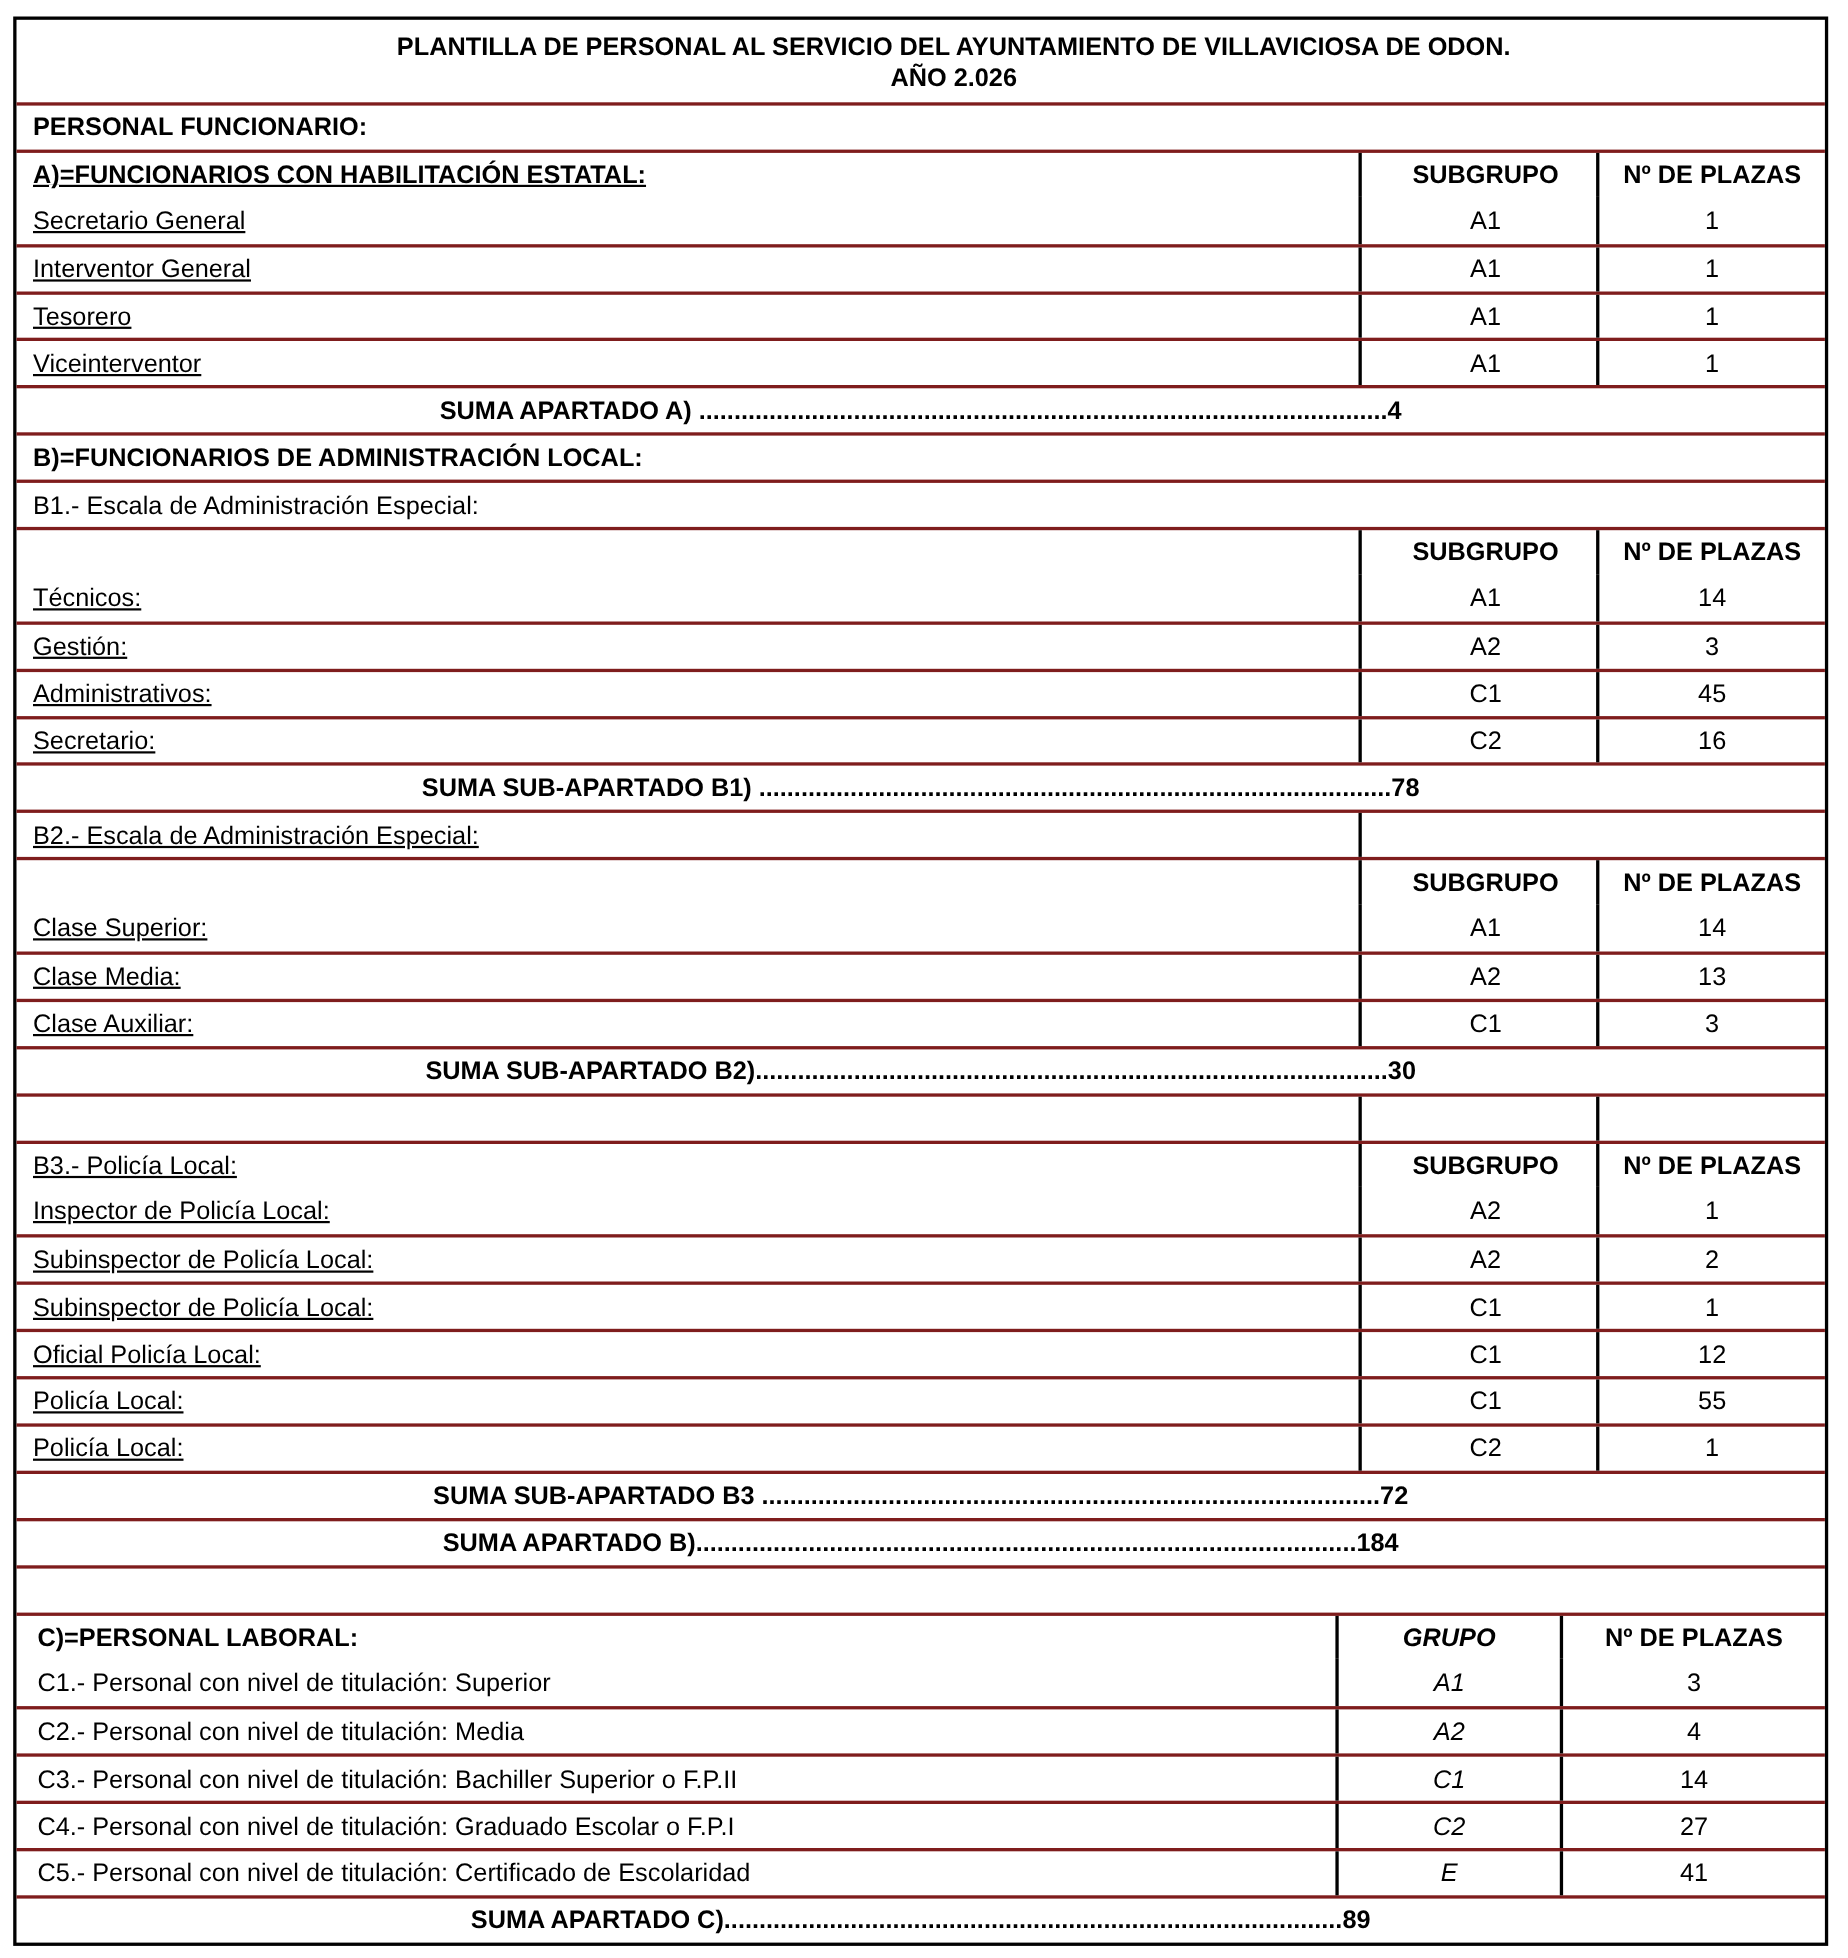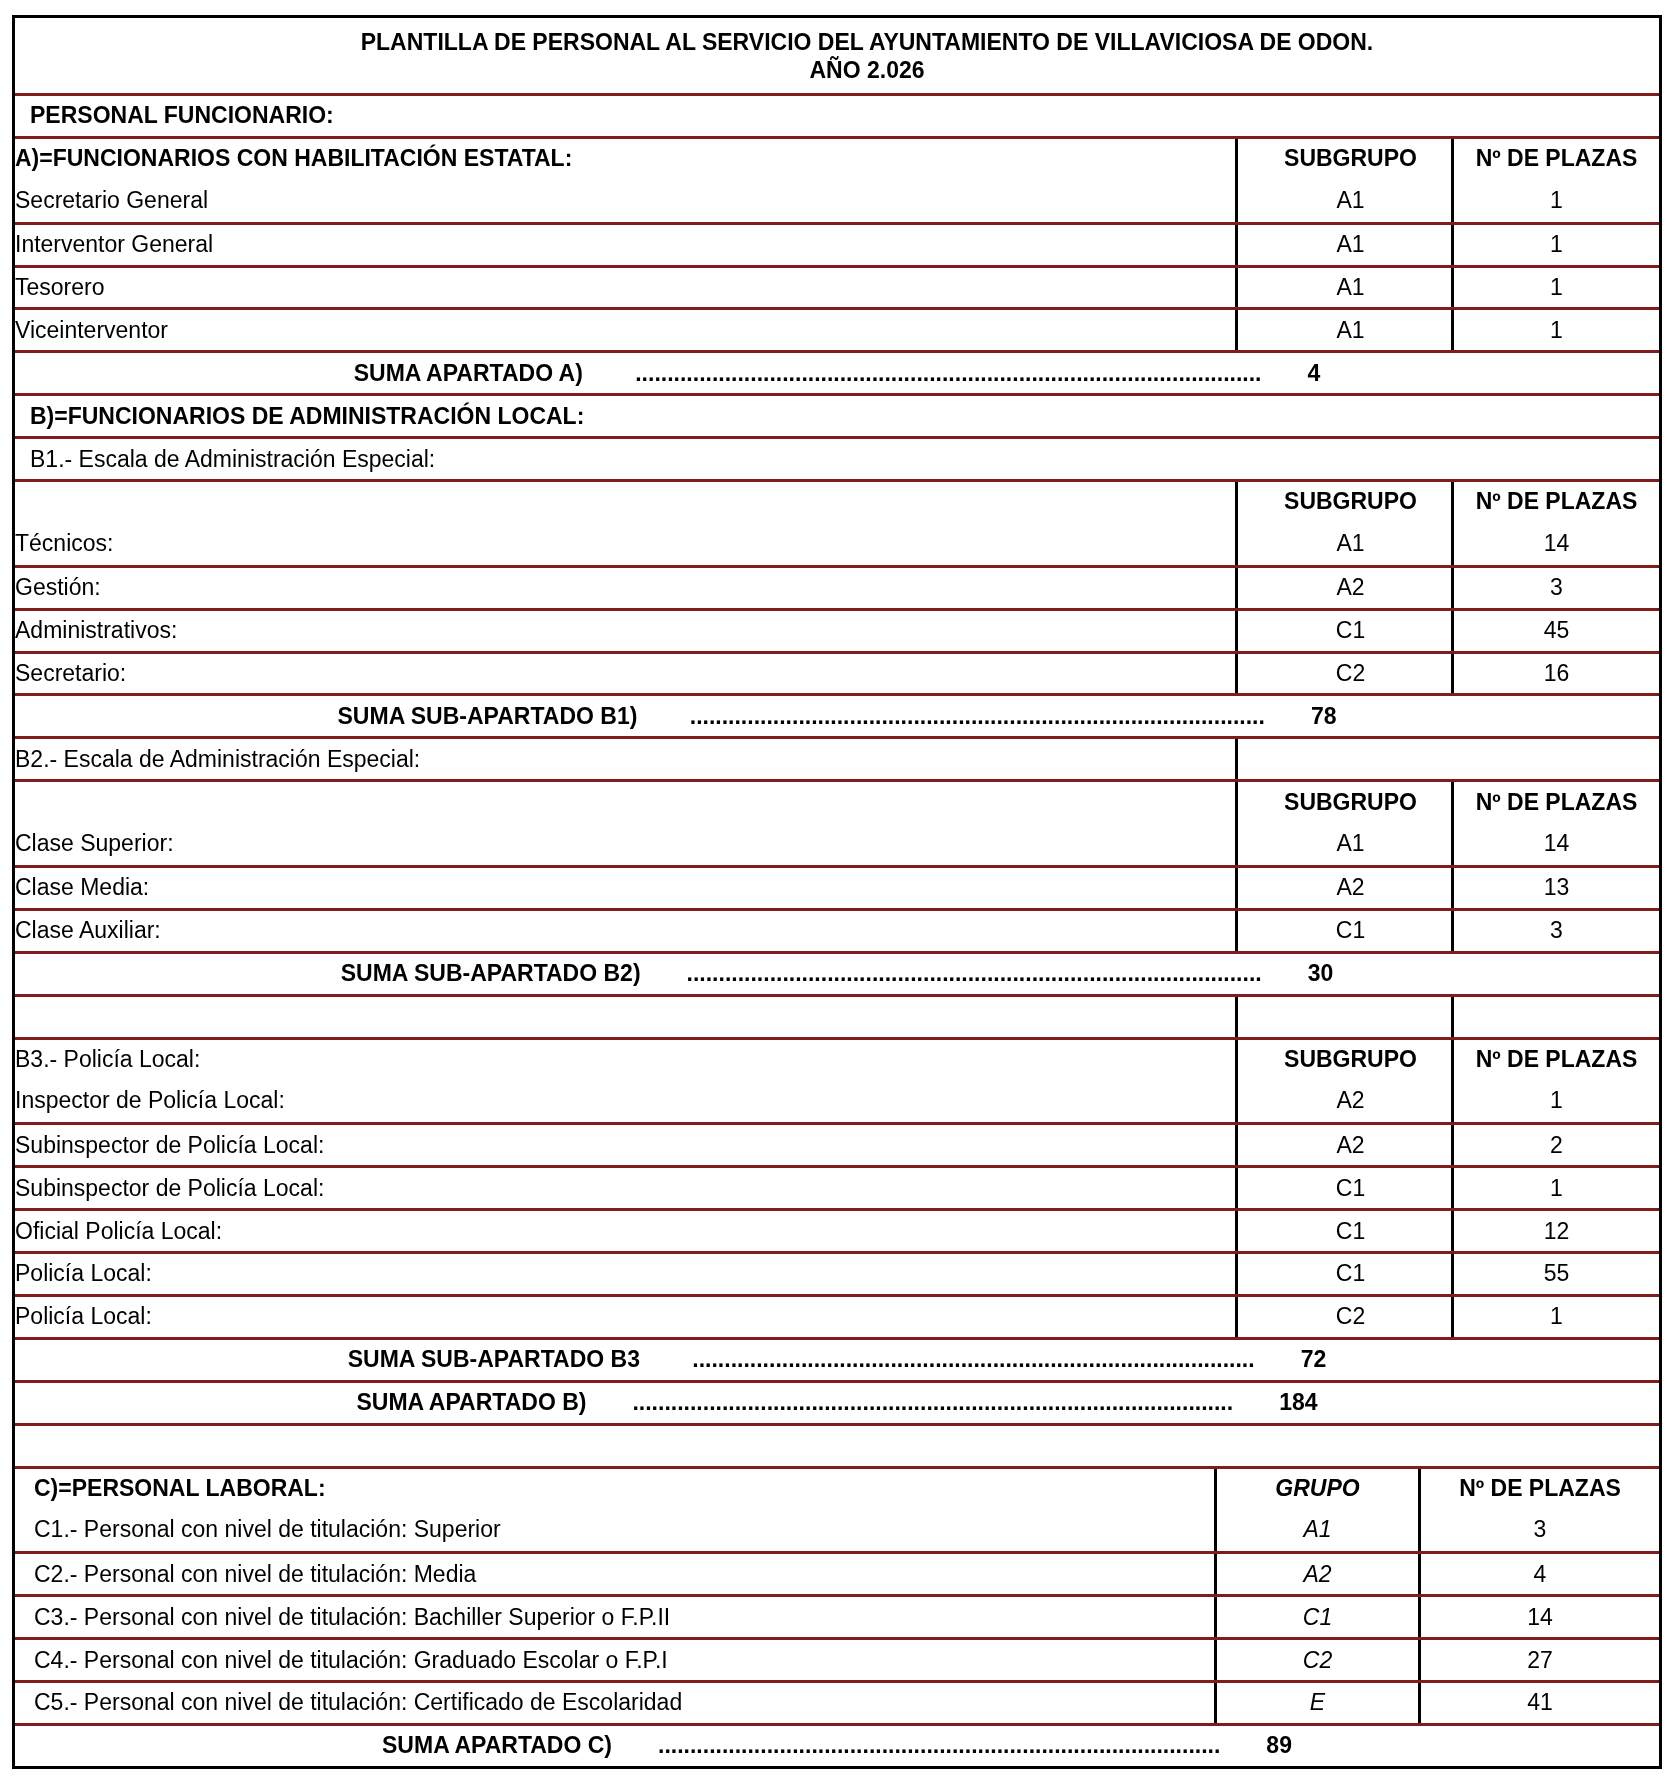--- a/index.html
+++ b/index.html
@@ -2,32 +2,32 @@
 <html><head>
 <meta charset="utf-8">
 <style>
   html,body{margin:0;padding:0;background:#fff;}
   body{width:1680px;height:1780px;position:relative;font-family:"Liberation Sans",sans-serif;color:#000;}
   #doc{position:absolute;left:12px;top:15px;width:1650px;border:3px solid #000;box-sizing:border-box;}
   .row{display:flex;height:42.9px;border-top:3px solid #7f1d1d;box-sizing:border-box;font-size:23px;}
   .row:first-child{border-top:none;}
   .title{height:75px;flex-direction:column;justify-content:center;align-items:center;font-weight:bold;font-size:23px;line-height:28px;padding-left:60px;box-sizing:border-box;}
   .cell{display:flex;align-items:center;box-sizing:border-box;height:100%;}
-  .c1{flex:1;padding-left:0;}
+  .c1{flex:1;padding-left:15px;text-decoration:underline;}
   .c2{width:216px;border-left:3px solid #000;justify-content:center;padding-left:12px;}
   .c3{width:208px;border-left:3px solid #000;justify-content:center;}
   .cc1{flex:1;padding-left:19px;}
   .cc2{width:204px;border-left:3px solid #000;justify-content:center;font-style:italic;}
   .cc3{width:241px;border-left:3px solid #000;justify-content:center;}
   .b{font-weight:bold;}
   .sum{justify-content:center;font-weight:bold;}
   .sum .lbl{white-space:pre;}
   .dots{letter-spacing:0;}
   .full{flex:1;padding-left:15px;}
-  .empty{flex:1;gap:46px;}
+  .empty{flex:1;}
 </style>
 </head>
 <body>
 
 <div id="doc">
   <div class="row title">
     <div>PLANTILLA DE PERSONAL AL SERVICIO DEL AYUNTAMIENTO DE VILLAVICIOSA DE ODON.</div>
     <div>AÑO 2.026</div>
   </div>
 

